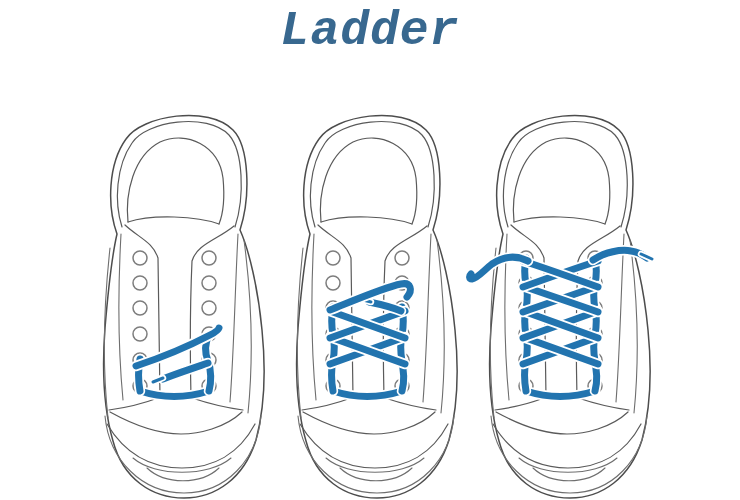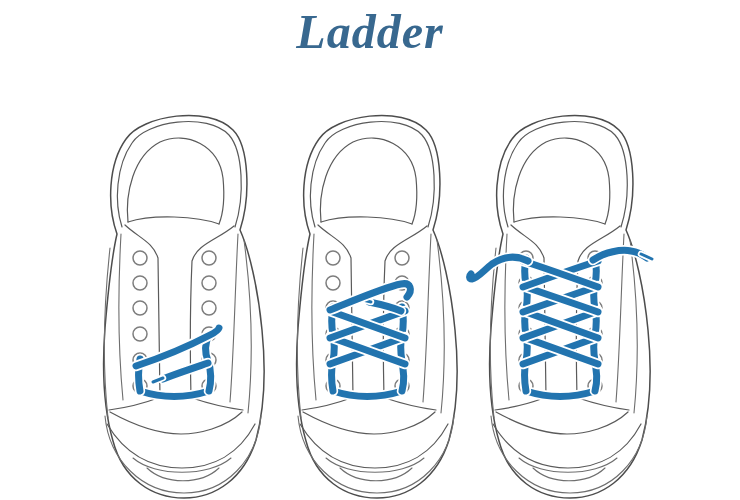--- a/index.html
+++ b/index.html
@@ -1,19 +1,19 @@
 <!DOCTYPE html>
 <html style="--lace: #2274AF; --title: #38688F; --outline: #4D4D4D; --bg: #FFFFFF;"><head>
 <meta charset="utf-8">
 <style>
   html,body{margin:0;padding:0;background:#ffffff;}
   .canvas{
     position:relative;width:740px;height:500px;overflow:hidden;
     background:var(--bg,#fff);
-    font-family:Liberation Serif, serif;
+    font-family:Liberation Mono, monospace;
   }
   .title{
     position:absolute;top:4px;left:0;width:100%;
     text-align:center;
     font-size:48px;font-weight:bold;font-style:italic;
     letter-spacing:1px;
     color:var(--title,#366C94);
     user-select:none;
   }
   svg.shoe{position:absolute;top:108px;overflow:visible;}

